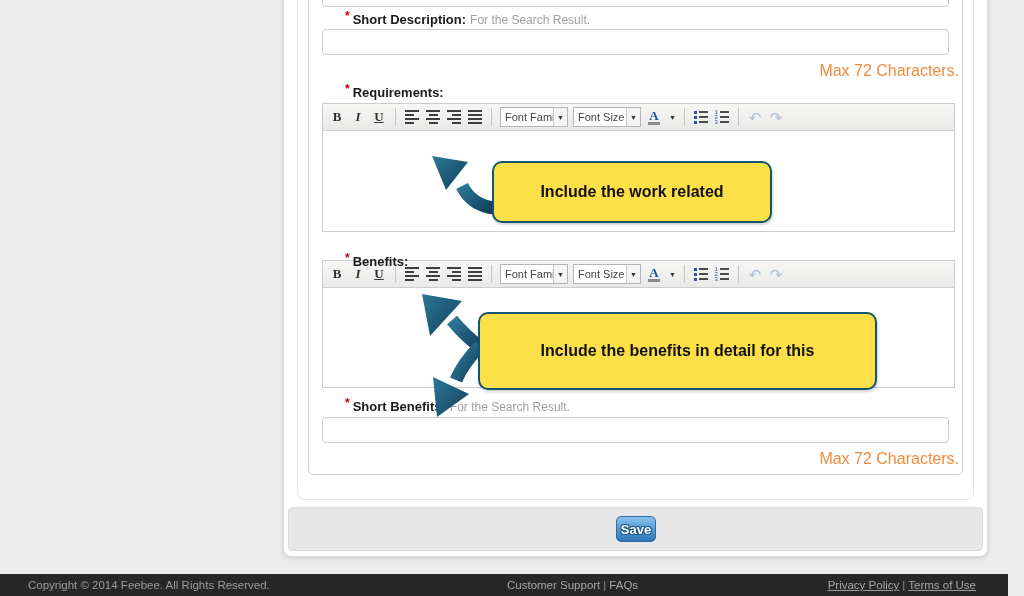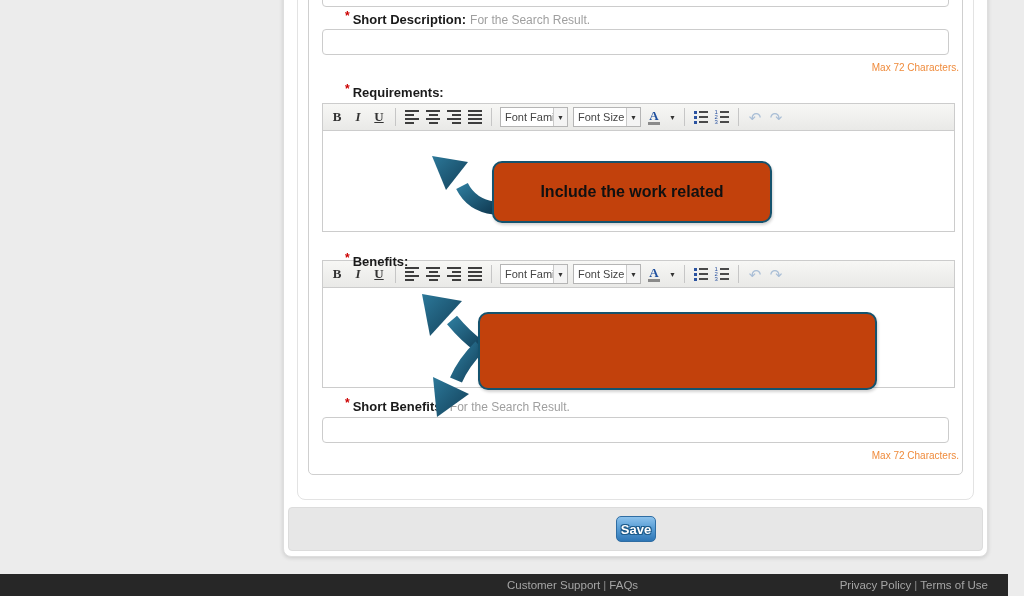--- a/index.html
+++ b/index.html
@@ -19,21 +19,21 @@
   .txtinput { position:absolute; left:322px; width:627px; height:26px;
               border:1px solid #ccc; border-radius:4px; background:#fff;
               font:13px "Liberation Sans", sans-serif; padding:0 6px; color:#333; outline:none; }
   .partial { top:-24px; height:31px; }
 
   .lblrow { position:absolute; left:345px; font-size:13px; color:#1a1a1a; white-space:nowrap; z-index:2; }
   .req  { color:#cc0000; font-weight:bold; font-size:12px; position:relative; top:-4px; margin-right:3px; }
   .lbl  { font-weight:bold; }
   .hint { font-weight:normal; font-size:12px; color:#9f9f9f; margin-left:4px; }
   .maxnote { position:absolute; left:322px; width:637px; text-align:right;
-             font-size:10px; color:#ef8b3c; }
+             font-size:16px; color:#ef8b3c; }
 
   
   .editor { position:absolute; left:322px; width:633px; border:1px solid #ccc; background:#fff; }
   .toolbar { height:27px; background:linear-gradient(#f7f7f5,#e9e9e7); border-bottom:1px solid #ccc;
              display:flex; align-items:center; padding:0 6px; gap:5px; }
   .tbtn { display:inline-flex; align-items:center; justify-content:center;
           min-width:16px; height:20px; cursor:pointer; }
   .glyph-b { font:bold 13px "Liberation Serif", serif; color:#333; }
   .glyph-i { font:italic bold 13px "Liberation Serif", serif; color:#333; }
   .glyph-u { font:bold 13px "Liberation Serif", serif; color:#333; text-decoration:underline; }
@@ -58,41 +58,41 @@
   .colarr { font-size:7px; color:#333; margin-left:2px; cursor:pointer; }
   .list-ico { display:flex; flex-direction:column; gap:2px; }
   .list-ico .row { display:flex; align-items:center; gap:2px; height:3px; }
   .list-ico .dot { width:3px; height:3px; background:#2a52a0; }
   .list-ico .num { font-size:6px; line-height:3px; color:#2a52a0; width:4px; }
   .list-ico .bar { width:9px; height:2px; background:#4a4a4a; }
   .histbtn { font-size:15px; color:#a9bed6; line-height:15px; }
   .econtent { position:relative; width:100%; background:#fff; }
 
   
-  .callout { position:absolute; background:#c2410c; border:2px solid #15536e; border-radius:10px;
+  .callout { position:absolute; background:#fde047; border:2px solid #15536e; border-radius:10px;
              display:flex; flex-direction:column; align-items:center; justify-content:center;
              z-index:4; box-shadow:1px 2px 3px rgba(0,0,0,.18); }
   .callout div { font-weight:bold; font-size:16px; color:#111; line-height:20px; white-space:nowrap; }
   .arrow { position:absolute; z-index:3; }
 
   
   .savebar { position:absolute; left:288px; top:507px; width:695px; height:44px;
              background:#e7e7e7; border:1px solid #dcdcdc; border-radius:4px; }
   .savebtn { position:absolute; left:616px; top:516px; width:40px; height:26px;
              background:linear-gradient(#8cc2ec,#5b9fd6 45%,#2e76b5);
              border:1px solid #2f6da3; border-radius:5px; color:#fff; font-weight:bold;
              font-size:13px; font-family:"Liberation Sans", sans-serif; cursor:pointer;
              text-shadow:-1px -1px 0 #1c5a8a, 1px -1px 0 #1c5a8a, -1px 1px 0 #1c5a8a, 1px 1px 0 #1c5a8a; }
 
   
   .footer { position:absolute; left:0; top:574px; width:1024px; height:22px; background:#272727;
             color:#9b9b9b; font-size:11.5px; line-height:22px; }
   .f-left  { position:absolute; left:28px; }
   .f-center{ position:absolute; left:507px; }
-  .f-right { position:absolute; right:36px; }
+  .f-right { position:absolute; right:48px;text-decoration:underline; }
   .f-link  { color:#a5a5a5; cursor:pointer; }
   .f-sep   { color:#8b8b8b; padding:0 3px; }
 </style>
 </head>
 <body>
 
 <div id="page">
 
   <div class="card"></div>
   <div class="mid"></div>
@@ -339,32 +339,34 @@
         <linearGradient id="g3" x1="0" y1="0" x2="1" y2="1">
       <stop offset="0" stop-color="#2c7899"></stop>
           <stop offset="1" stop-color="#123f58"></stop>
     </linearGradient>
       </defs>
     <path d="M60,6 C50,16 42,26 36,40" fill="none" stroke="url(#g3)" stroke-width="13"></path>
     <polygon points="17,77 49,54 13,37" fill="url(#g3)"></polygon>
   </svg>
 
   <div class="callout" style="left:478px;top:312px;width:399px;height:78px">
+    <div>Include the benefits in detail for this</div>
   </div>
 
   <div class="lblrow" style="top:399px;z-index:2">
     <span class="req">*</span><span class="lbl">Short Benefits:</span><span class="hint">For the Search Result.</span>
   </div>
   <input class="txtinput" style="top: 417px;" value="">
   <div class="maxnote" style="top:450px">Max 72 Characters.</div>
 
   <div class="savebar"></div>
   <button class="savebtn">Save</button>
 
   <div class="footer">
+    <span class="f-left">Copyright © 2014 Feebee. All Rights Reserved.</span>
     <span class="f-center">
       <span class="f-link">Customer Support</span><span class="f-sep">|</span><span class="f-link">FAQs</span>
     </span>
     <span class="f-right">
       <span class="f-link">Privacy Policy</span><span class="f-sep">|</span><span class="f-link">Terms of Use</span>
     </span>
   </div>
 
 </div>
 

